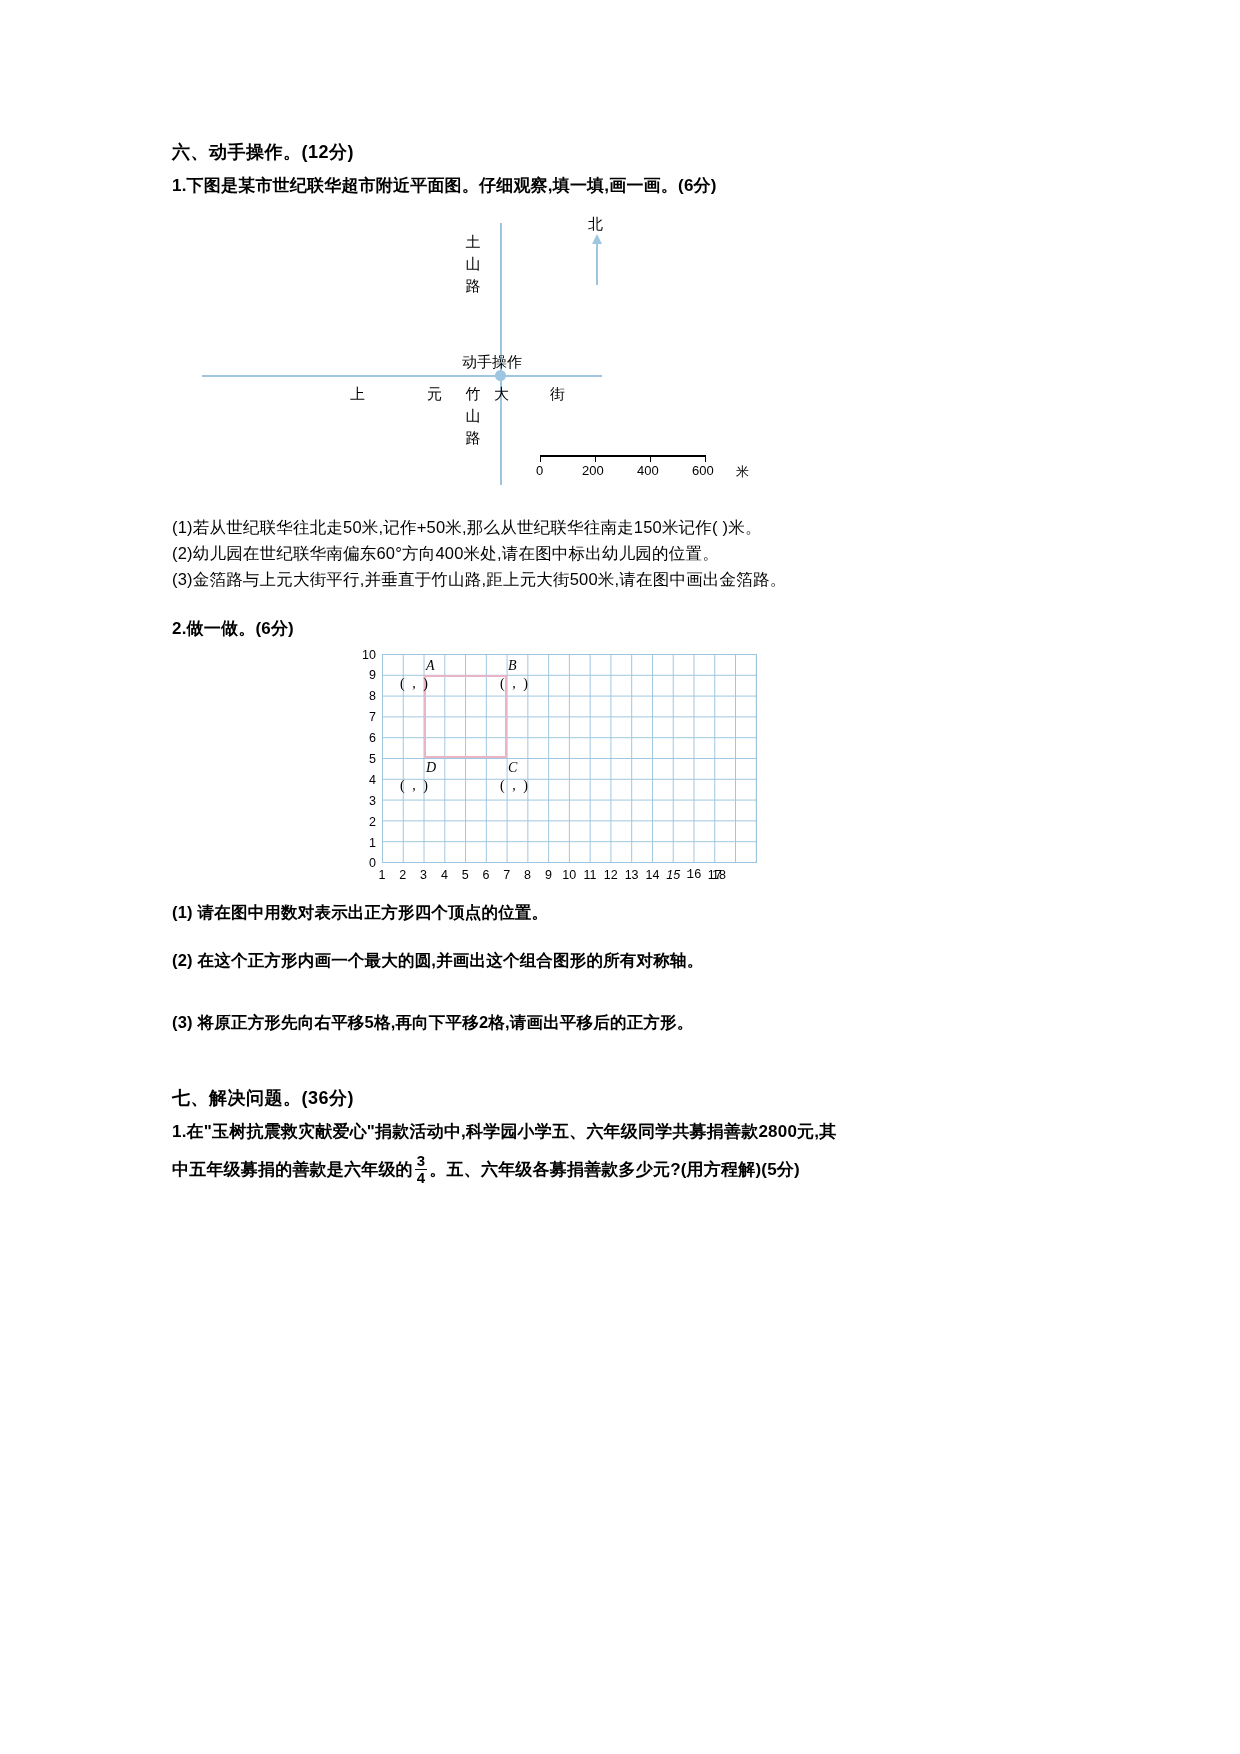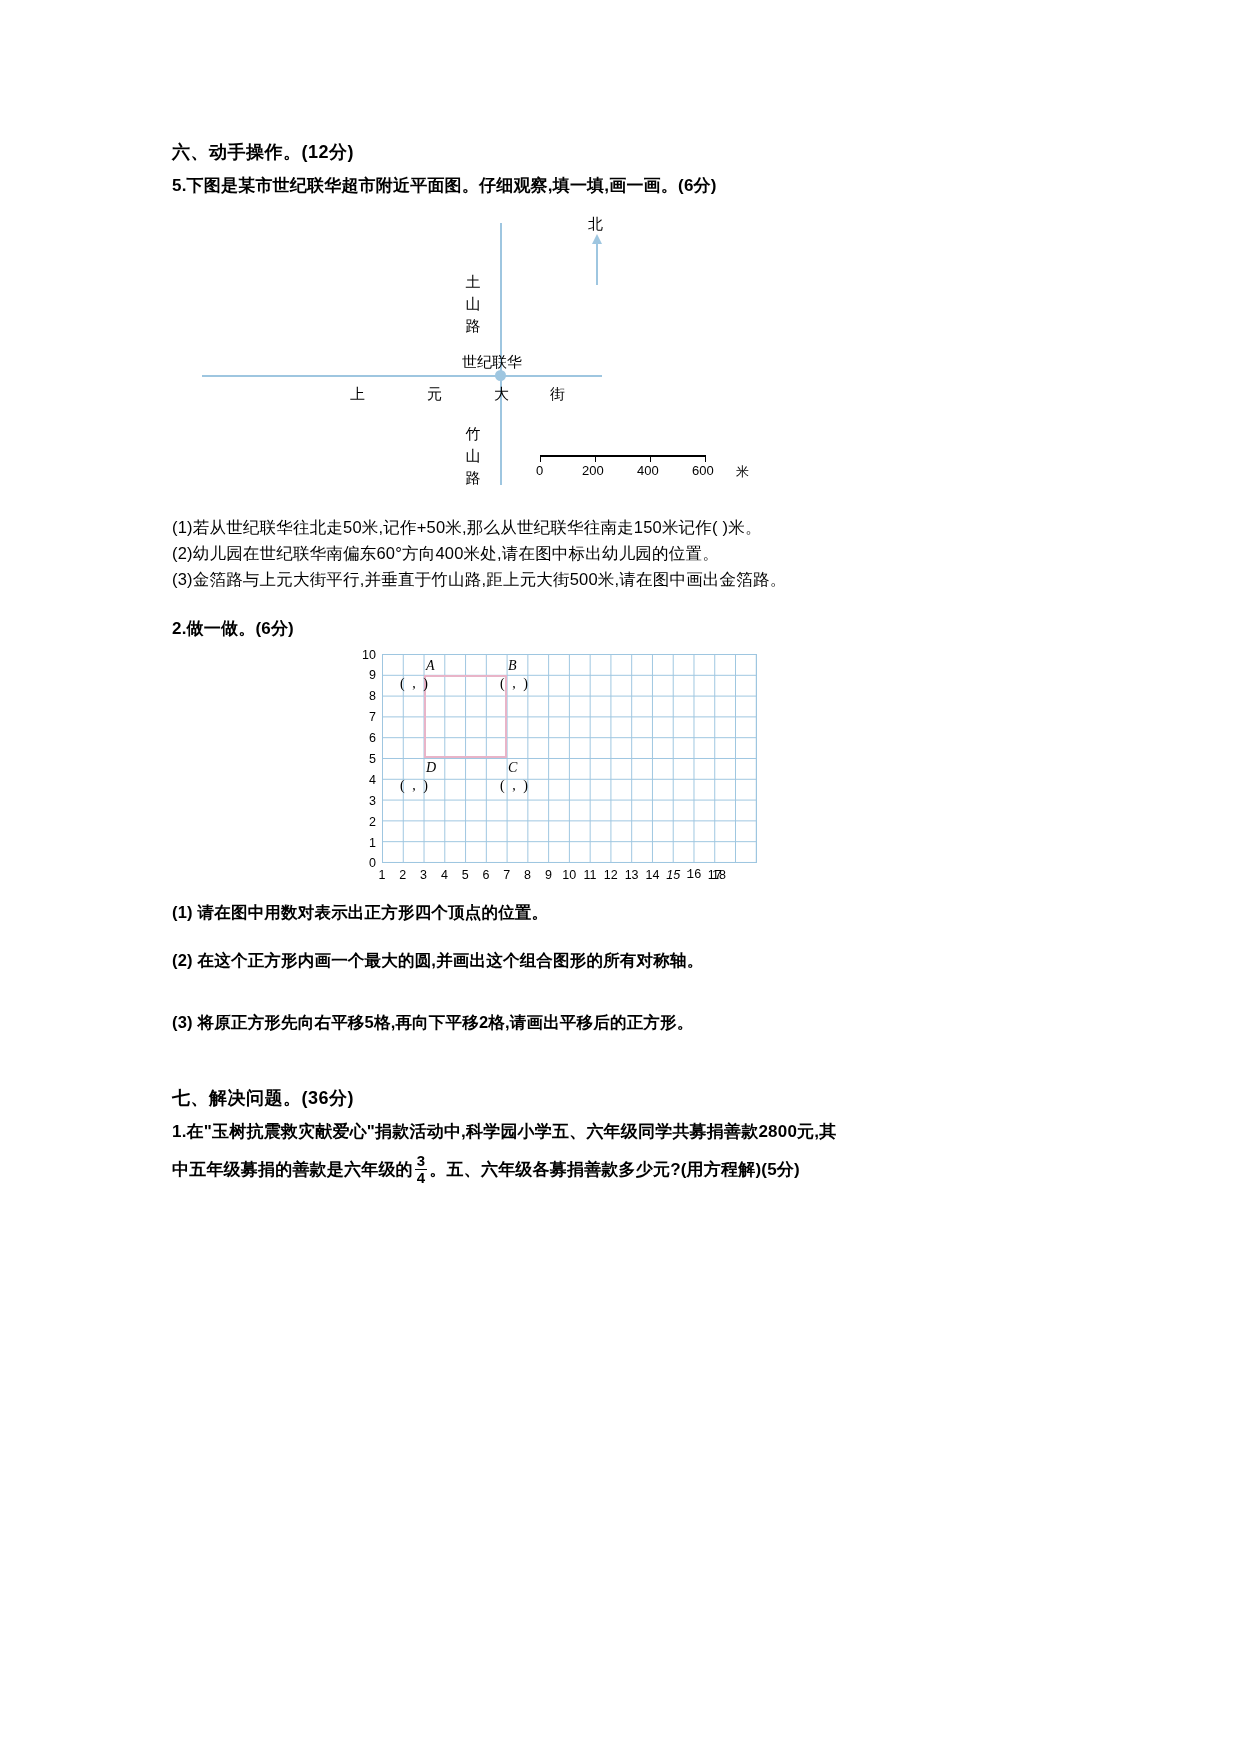--- a/index.html
+++ b/index.html
@@ -104,21 +104,20 @@
     position: absolute;
     font-size: 15px;
     white-space: nowrap;
   }
   .vert-label {
     position: absolute;
     font-size: 15px;
     width: 18px;
     line-height: 22px;
     text-align: center;
-    margin-top: 40px;
   }
   .scalebar {
     position: absolute;
     left: 368px;
     top: 252px;
     width: 180px;
     height: 10px;
   }
   .scalebar .bar {
     position: absolute;
@@ -225,34 +224,34 @@
     font-family: "Liberation Serif", serif;
   }
 </style>
 </head>
 <body>
 
 <div class="page">
   <div class="content">
 
     <div class="sec-title">六、动手操作。(12分)</div>
-    <div class="q-line">5.下图是某市世纪联华超市附近平面图。仔细观察,填一填,画一画。(6分)</div>
+    <div class="q-line">1.下图是某市世纪联华超市附近平面图。仔细观察,填一填,画一画。(6分)</div>
 
     <div class="map-wrap">
       <div class="map-vline"></div>
       <div class="map-hline"></div>
       <div class="map-dot"></div>
       <div class="north-arrow"></div>
 
       <div class="map-label" style="left:416px; top:12px;">北</div>
 
       <div class="vert-label" style="left:292px; top:28px;">土山路</div>
       <div class="vert-label" style="left:292px; top:180px;">竹山路</div>
 
-      <div class="map-label" style="left:290px; top:150px;">世纪联华</div>
+      <div class="map-label" style="left:290px; top:150px;">动手操作</div>
 
       <div class="map-label" style="left:178px; top:182px;">上</div>
       <div class="map-label" style="left:255px; top:182px;">元</div>
       <div class="map-label" style="left:322px; top:182px;">大</div>
       <div class="map-label" style="left:378px; top:182px;">街</div>
 
       <div class="scalebar">
         <div class="bar"></div>
         <div class="tick" style="left:0px;"></div>
         <div class="tick" style="left:55px;"></div>

